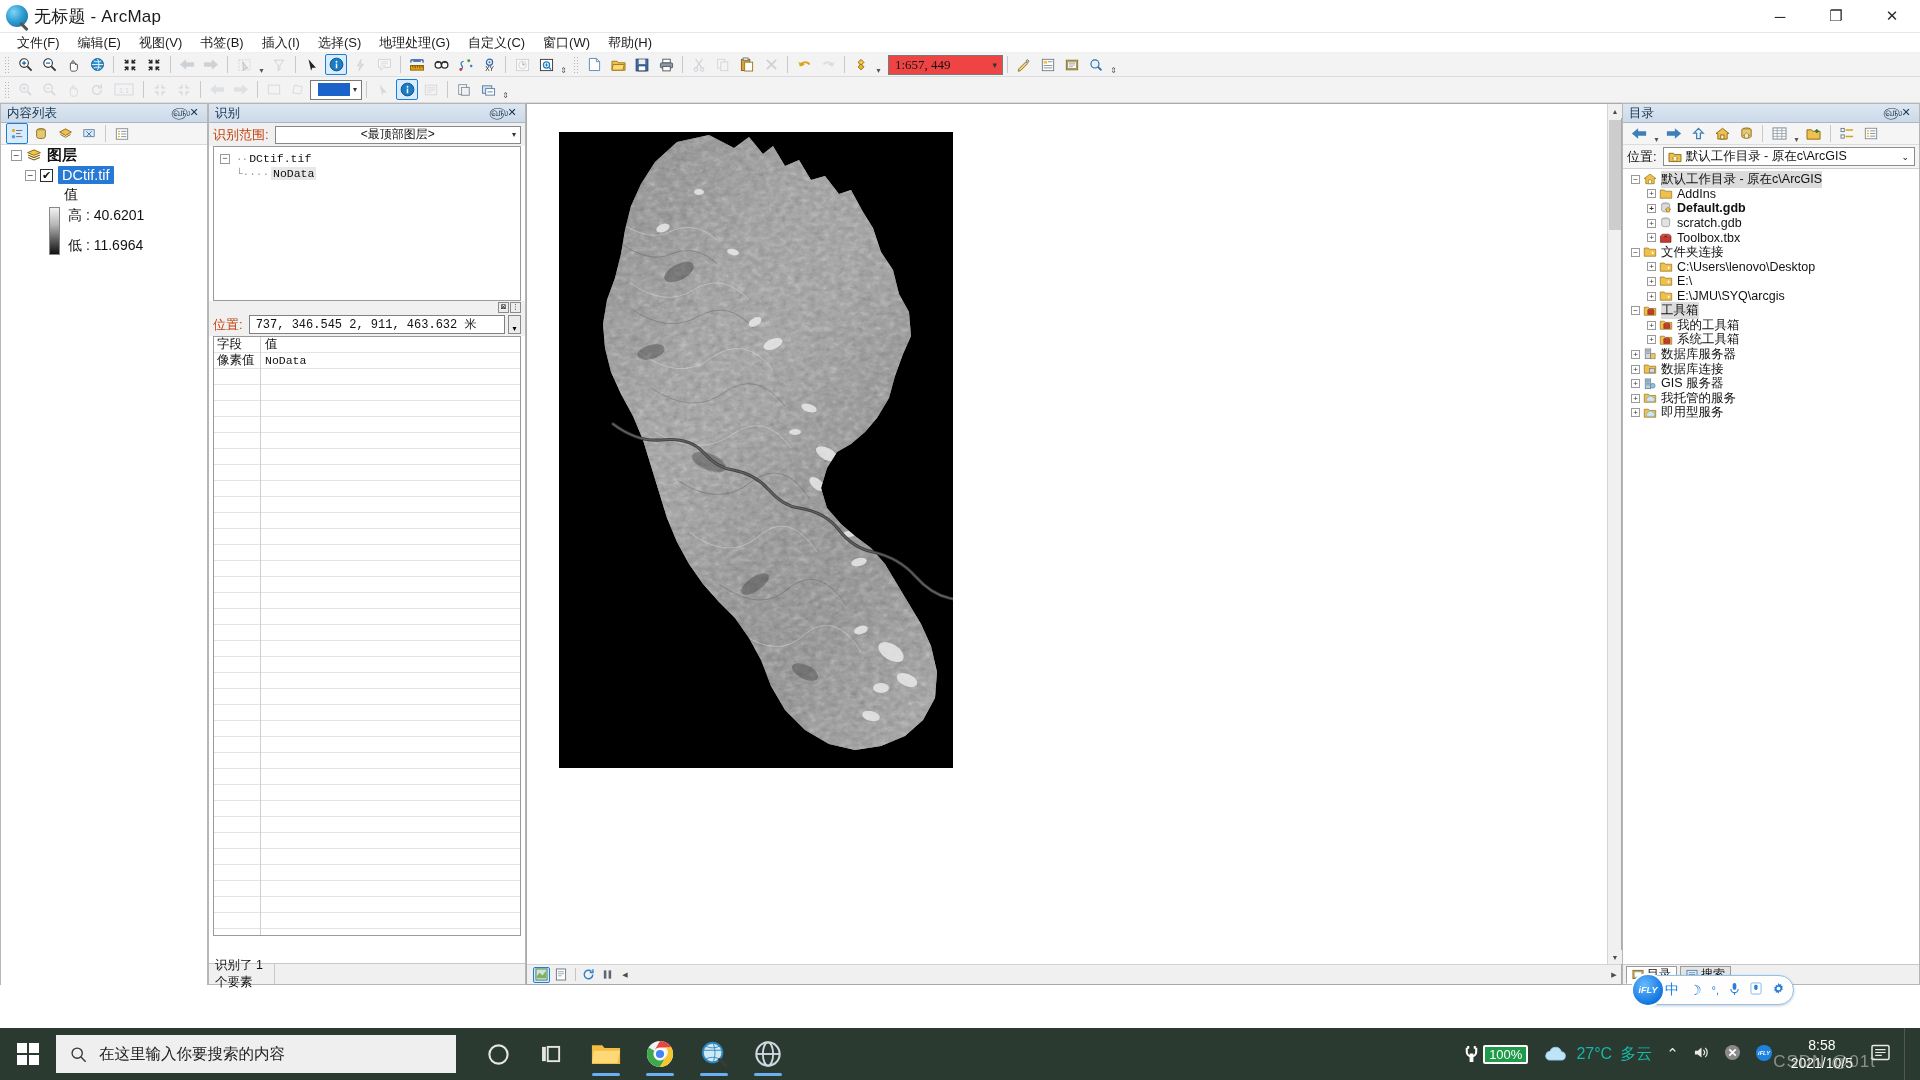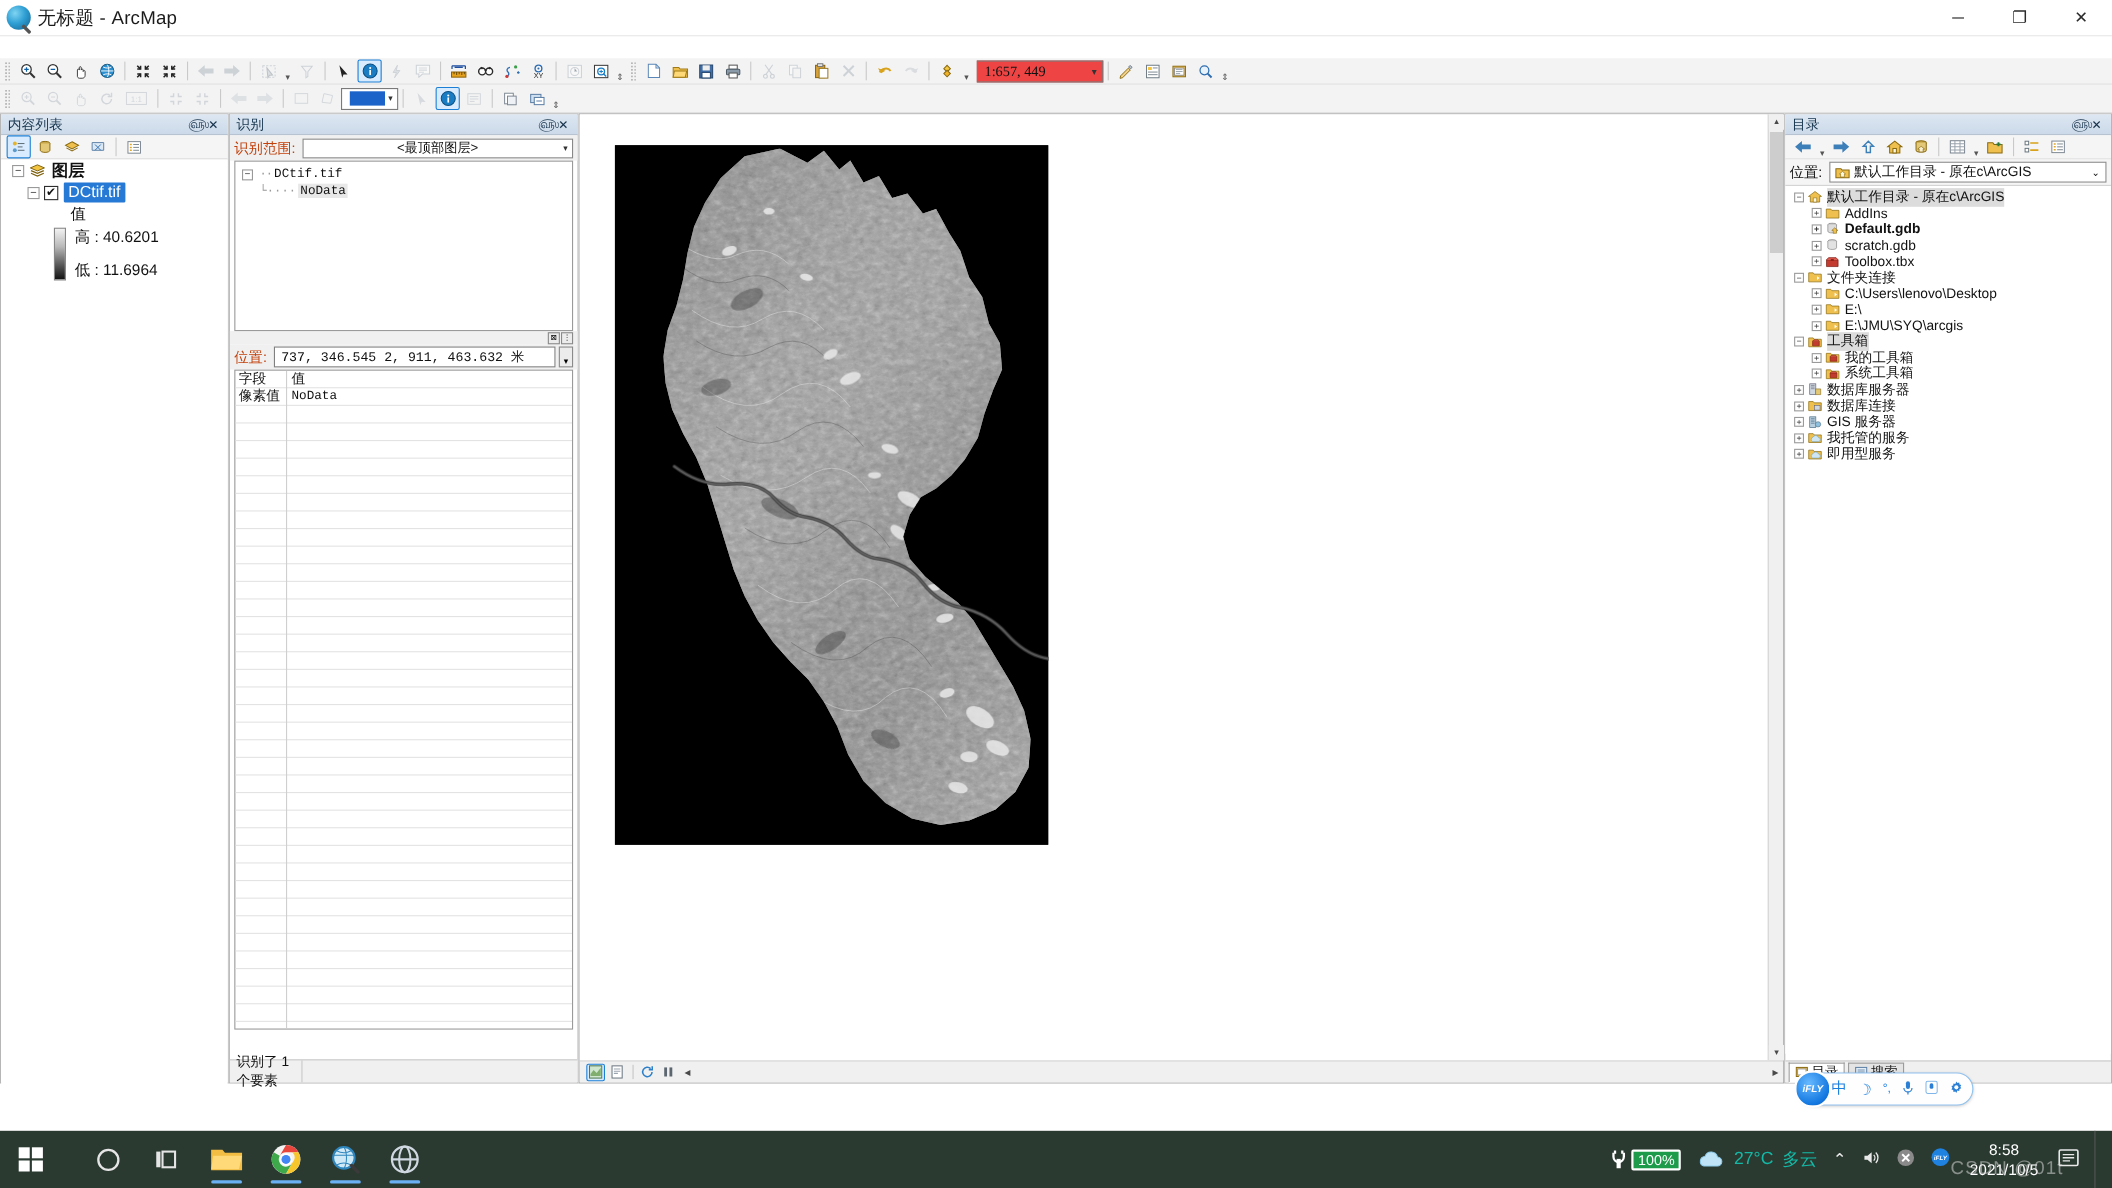--- a/index.html
+++ b/index.html
@@ -252,20 +252,32 @@
   <div class="titlebar">
     <div class="title-icon"></div>
     <div class="title-text">无标题 - ArcMap</div>
     <div class="win-btns">
       <div class="win-btn">─</div>
       <div class="win-btn">❐</div>
       <div class="win-btn close">✕</div>
     </div>
   </div>
 
+  <div class="menubar">
+    <div class="menu-item">文件(F)</div>
+    <div class="menu-item">编辑(E)</div>
+    <div class="menu-item">视图(V)</div>
+    <div class="menu-item">书签(B)</div>
+    <div class="menu-item">插入(I)</div>
+    <div class="menu-item">选择(S)</div>
+    <div class="menu-item">地理处理(G)</div>
+    <div class="menu-item">自定义(C)</div>
+    <div class="menu-item">窗口(W)</div>
+    <div class="menu-item">帮助(H)</div>
+  </div>
 
   <div class="toolbar tb1">
     <div class="grip"></div>
     <div class="tbtn">
       <svg width="15" height="15" viewBox="0 0 16 16">
           <circle cx="6.5" cy="6.5" r="4.6" fill="#fff" stroke="#333" stroke-width="1.2"></circle>
           <path d="M10 10 L14.5 14.5" stroke="#333" stroke-width="2"></path>
           <path d="M4.3 6.5h4.4M6.5 4.3v4.4" stroke="#0a5fa8" stroke-width="1.2"></path>
         </svg>
     </div>
@@ -1173,20 +1185,27 @@
 
   <div class="taskbar">
     <div class="start">
       <span class="win-logo">
           <span></span>
           <span></span>
           <span></span>
           <span></span>
         </span>
     </div>
+    <div class="tb-search">
+      <svg width="17" height="17" viewBox="0 0 18 18">
+          <circle cx="7.6" cy="7.6" r="5.4" fill="none" stroke="#333" stroke-width="1.4"></circle>
+          <path d="M11.6 11.6l5 5" stroke="#333" stroke-width="1.4"></path>
+        </svg>
+      <span class="txt">在这里输入你要搜索的内容</span>
+    </div>
     <div class="tasks">
       <div class="task-ico">
         <svg width="23" height="23" viewBox="0 0 24 24">
             <circle cx="12" cy="12" r="9.5" fill="none" stroke="#e5e5e5" stroke-width="2.2"></circle>
           </svg>
       </div>
       <div class="task-ico">
         <svg width="23" height="19" viewBox="0 0 24 20">
             <rect x="1" y="2" width="4" height="15" fill="#e5e5e5"></rect>
             <rect x="7" y="2" width="12" height="15" fill="none" stroke="#e5e5e5" stroke-width="2"></rect>

